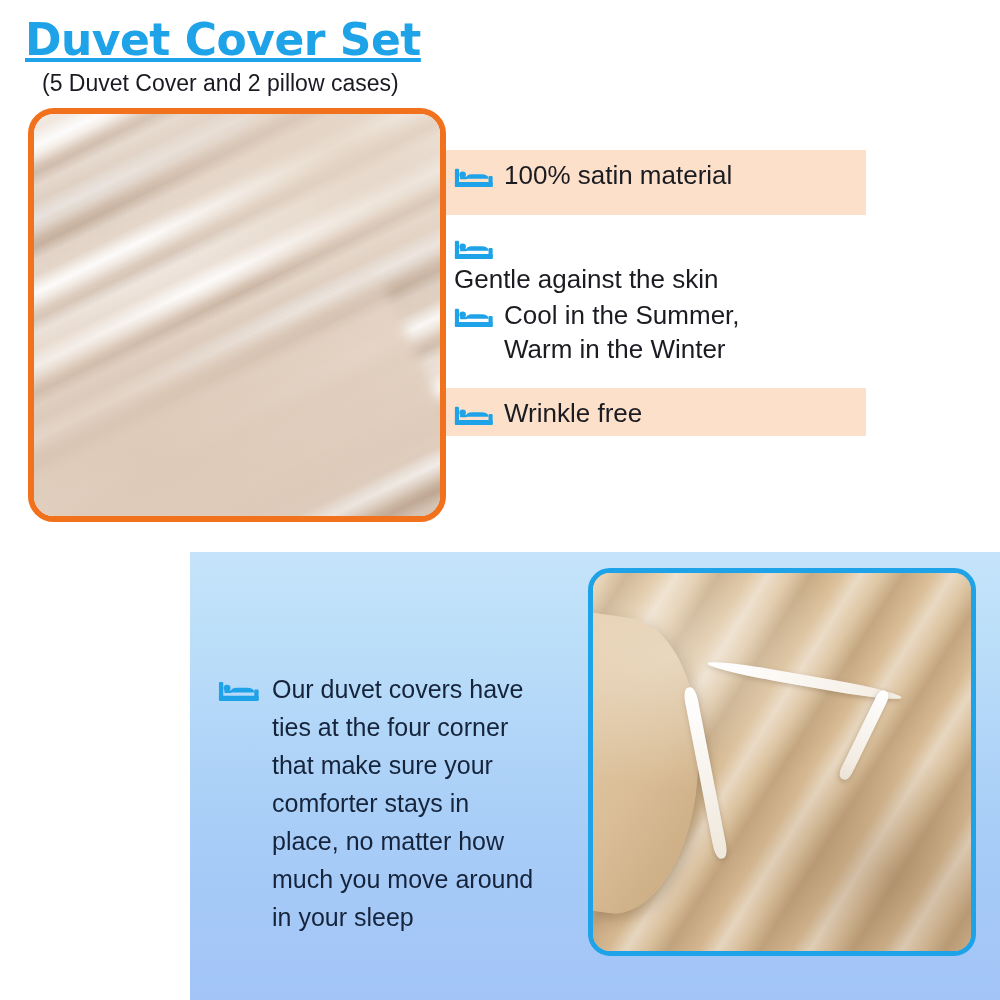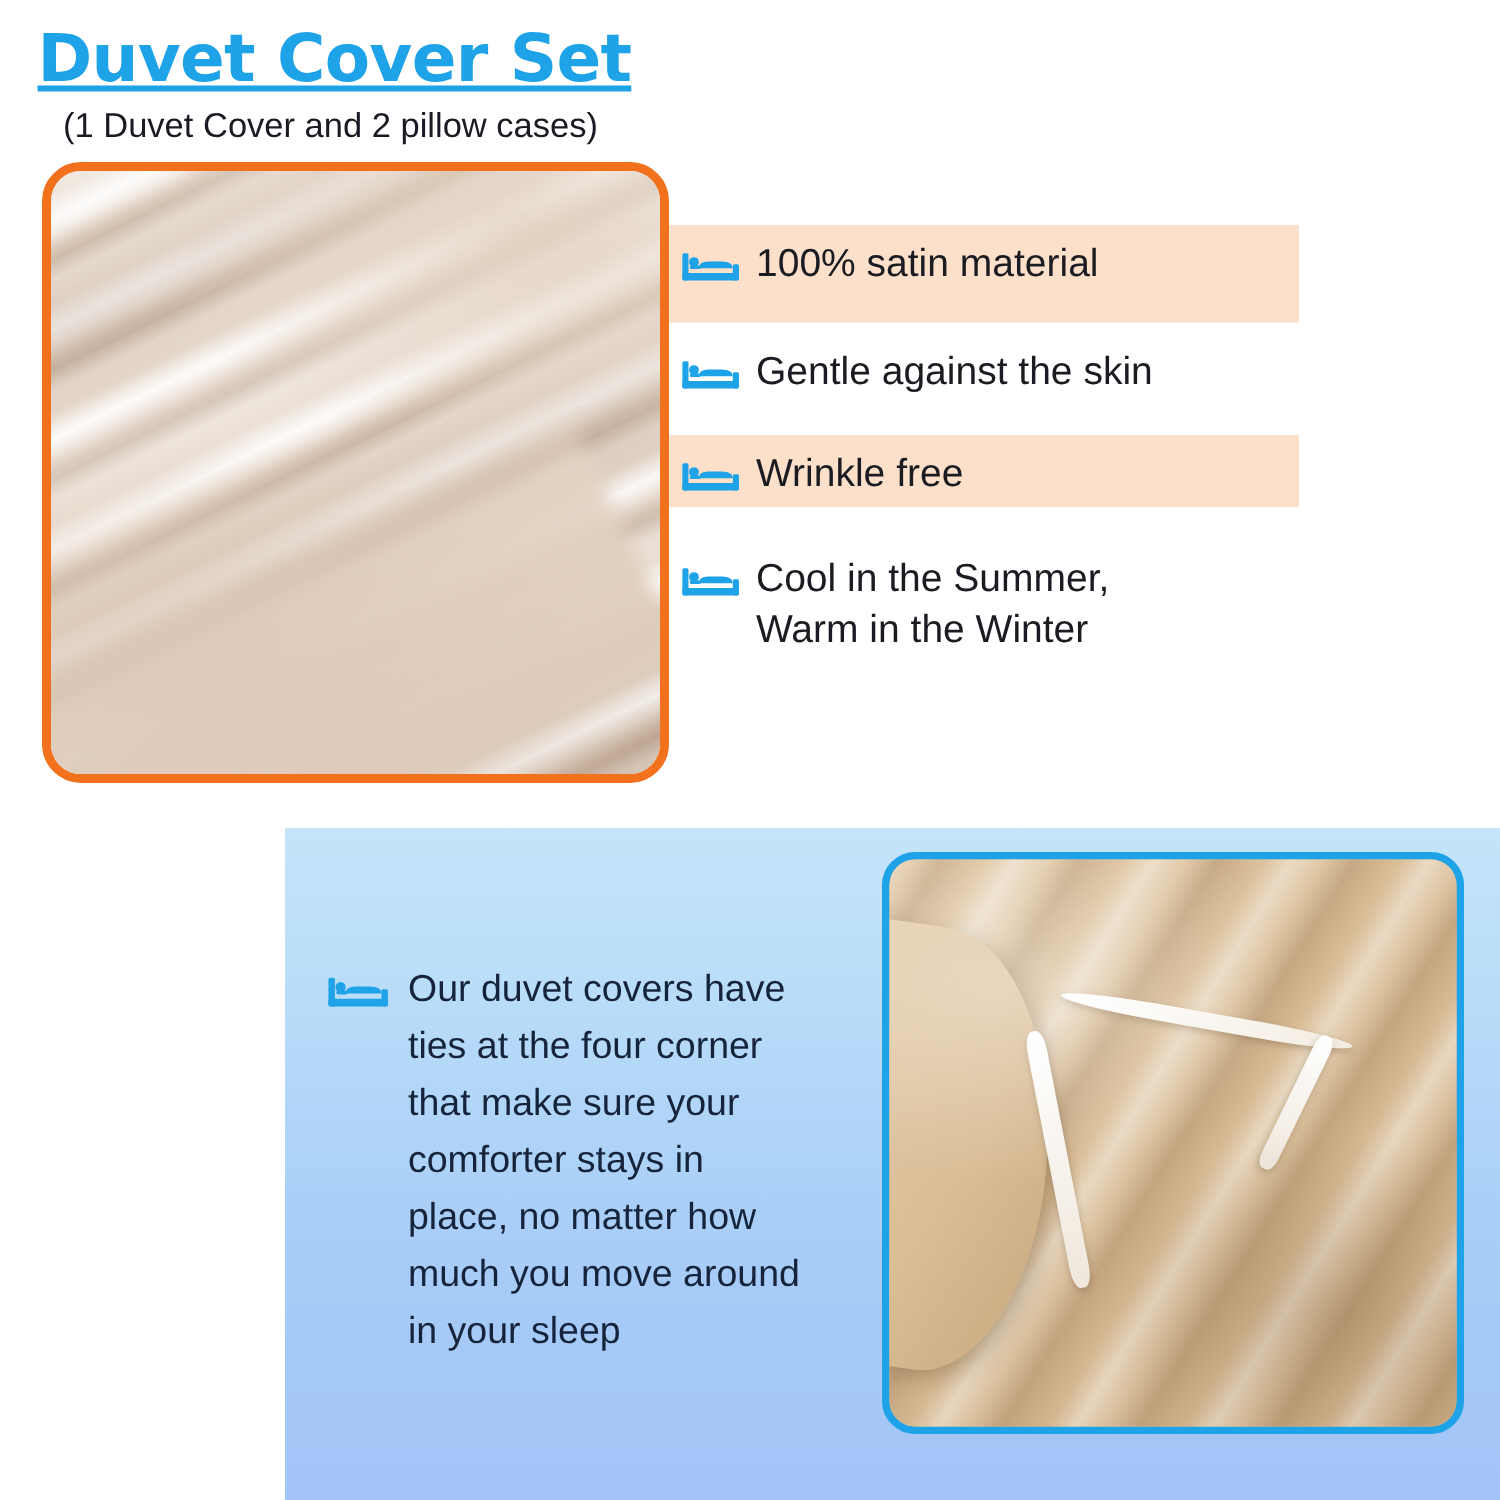--- a/index.html
+++ b/index.html
@@ -98,21 +98,21 @@
     font-family:"Liberation Sans", sans-serif;
     font-weight:400;white-space:pre-line;
   }
 
   
   .blue-panel{
     position:absolute;left:190px;top:552px;width:810px;height:448px;
     background:linear-gradient(180deg,#c5e4fa 0%,#bcdff9 18%,#a8cdf7 62%,#a2c4f7 100%);
   }
   .blue-text{
-    position:absolute;left:218px;top:640px;width:360px;
+    position:absolute;left:218px;top:670px;width:360px;
   }
   .blue-row{display:flex;align-items:flex-start;}
   .blue-ico{flex:0 0 auto;width:42px;height:27px;margin-top:7px;margin-right:12px;}
   .blue-copy{
     font-size:25px;line-height:38px;color:#16243b;
     font-family:"Liberation Sans", sans-serif;
     white-space:pre-line;
   }
 
   
@@ -170,21 +170,21 @@
     background:linear-gradient(180deg,#ffffff,#efe7db);
     border-radius:40%/10%;
   }
 </style>
 </head>
 <body>
 
 <div id="stage">
 
   <div class="title">Duvet Cover Set</div>
-  <div class="subtitle">(1 Duvet Cover and 2 pillow cases)</div>
+  <div class="subtitle">(5 Duvet Cover and 2 pillow cases)</div>
 
   <div class="fabric-card">
     <div class="fabric-img">
       <div class="fabric-base"></div>
       <div class="folds"></div>
       <div class="folds2"></div>
       <div class="fabric-lower"></div>
       <div class="fabric-soft"></div>
     </div>
   </div>
@@ -200,67 +200,67 @@
             <rect x="1" y="19.5" width="41.5" height="5.5" rx="1.5"></rect>
             <path d="M13 16 q0-5 7-5 h10 q8 0 8 5 z"></path>
             <circle cx="9.5" cy="11.5" r="3.6"></circle>
             <rect x="6.5" y="14" width="8" height="2.6" rx="1.2"></rect>
           </g>
         </svg>
       </span>
       <span class="feat-txt">100% satin material</span>
     </div>
 
-    <div class="feat-row" style="height:53px;padding:15px 0 0 8px;">
+    <div class="feat-row" style="height:53px;padding:15px 0 0 8px;flex-direction:column;">
       <span class="feat-ico">
         <svg viewBox="0 0 44 28" width="40" height="26" aria-hidden="true">
           <g fill="#1ea2e8">
             <rect x="1" y="5" width="4.5" height="20" rx="1.2"></rect>
             <rect x="38" y="13" width="4.5" height="12" rx="1.2"></rect>
             <rect x="1" y="19.5" width="41.5" height="5.5" rx="1.5"></rect>
             <path d="M13 16 q0-5 7-5 h10 q8 0 8 5 z"></path>
             <circle cx="9.5" cy="11.5" r="3.6"></circle>
             <rect x="6.5" y="14" width="8" height="2.6" rx="1.2"></rect>
           </g>
         </svg>
       </span>
       <span class="feat-txt">Gentle against the skin</span>
-    </div>
-
-    <div class="feat-row hl" style="height:48px;margin-top:22px;padding:8px 0 0 8px;">
-      <span class="feat-ico">
-        <svg viewBox="0 0 44 28" width="40" height="26" aria-hidden="true">
-          <g fill="#1ea2e8">
-            <rect x="1" y="5" width="4.5" height="20" rx="1.2"></rect>
-            <rect x="38" y="13" width="4.5" height="12" rx="1.2"></rect>
-            <rect x="1" y="19.5" width="41.5" height="5.5" rx="1.5"></rect>
-            <path d="M13 16 q0-5 7-5 h10 q8 0 8 5 z"></path>
-            <circle cx="9.5" cy="11.5" r="3.6"></circle>
-            <rect x="6.5" y="14" width="8" height="2.6" rx="1.2"></rect>
-          </g>
-        </svg>
-      </span>
-      <span class="feat-txt">Wrinkle free</span>
     </div>
 
     <div class="feat-row" style="margin-top:22px;padding:8px 0 0 8px;">
       <span class="feat-ico">
         <svg viewBox="0 0 44 28" width="40" height="26" aria-hidden="true">
           <g fill="#1ea2e8">
             <rect x="1" y="5" width="4.5" height="20" rx="1.2"></rect>
             <rect x="38" y="13" width="4.5" height="12" rx="1.2"></rect>
             <rect x="1" y="19.5" width="41.5" height="5.5" rx="1.5"></rect>
             <path d="M13 16 q0-5 7-5 h10 q8 0 8 5 z"></path>
             <circle cx="9.5" cy="11.5" r="3.6"></circle>
             <rect x="6.5" y="14" width="8" height="2.6" rx="1.2"></rect>
           </g>
         </svg>
       </span>
       <span class="feat-txt">Cool in the Summer,
 Warm in the Winter</span>
+    </div>
+
+    <div class="feat-row hl" style="height:48px;margin-top:22px;padding:8px 0 0 8px;">
+      <span class="feat-ico">
+        <svg viewBox="0 0 44 28" width="40" height="26" aria-hidden="true">
+          <g fill="#1ea2e8">
+            <rect x="1" y="5" width="4.5" height="20" rx="1.2"></rect>
+            <rect x="38" y="13" width="4.5" height="12" rx="1.2"></rect>
+            <rect x="1" y="19.5" width="41.5" height="5.5" rx="1.5"></rect>
+            <path d="M13 16 q0-5 7-5 h10 q8 0 8 5 z"></path>
+            <circle cx="9.5" cy="11.5" r="3.6"></circle>
+            <rect x="6.5" y="14" width="8" height="2.6" rx="1.2"></rect>
+          </g>
+        </svg>
+      </span>
+      <span class="feat-txt">Wrinkle free</span>
     </div>
 
   </div>
 
   <div class="blue-panel"></div>
 
   <div class="blue-text">
     <div class="blue-row">
       <span class="blue-ico">
         <svg viewBox="0 0 44 28" width="42" height="27" aria-hidden="true">

